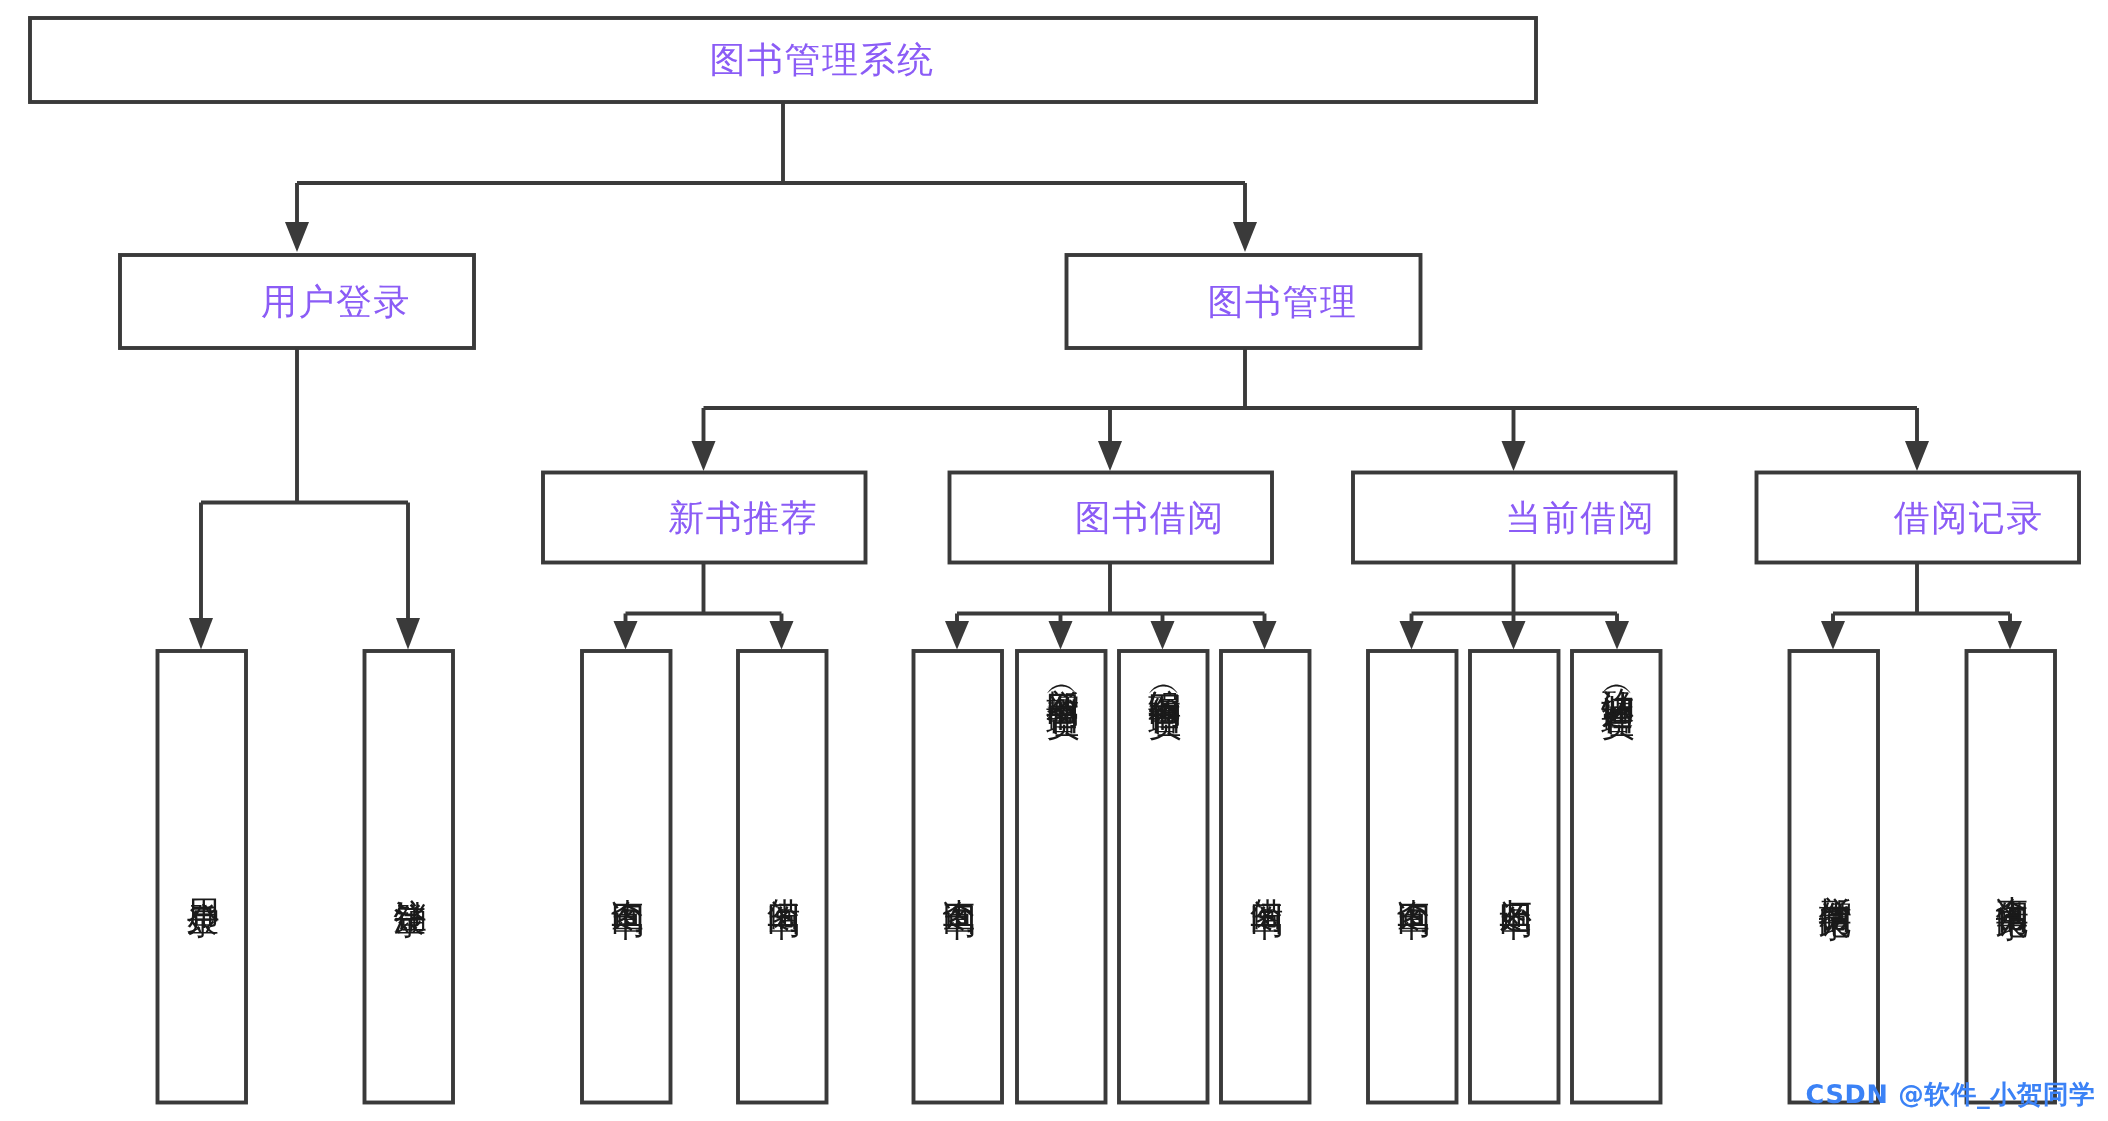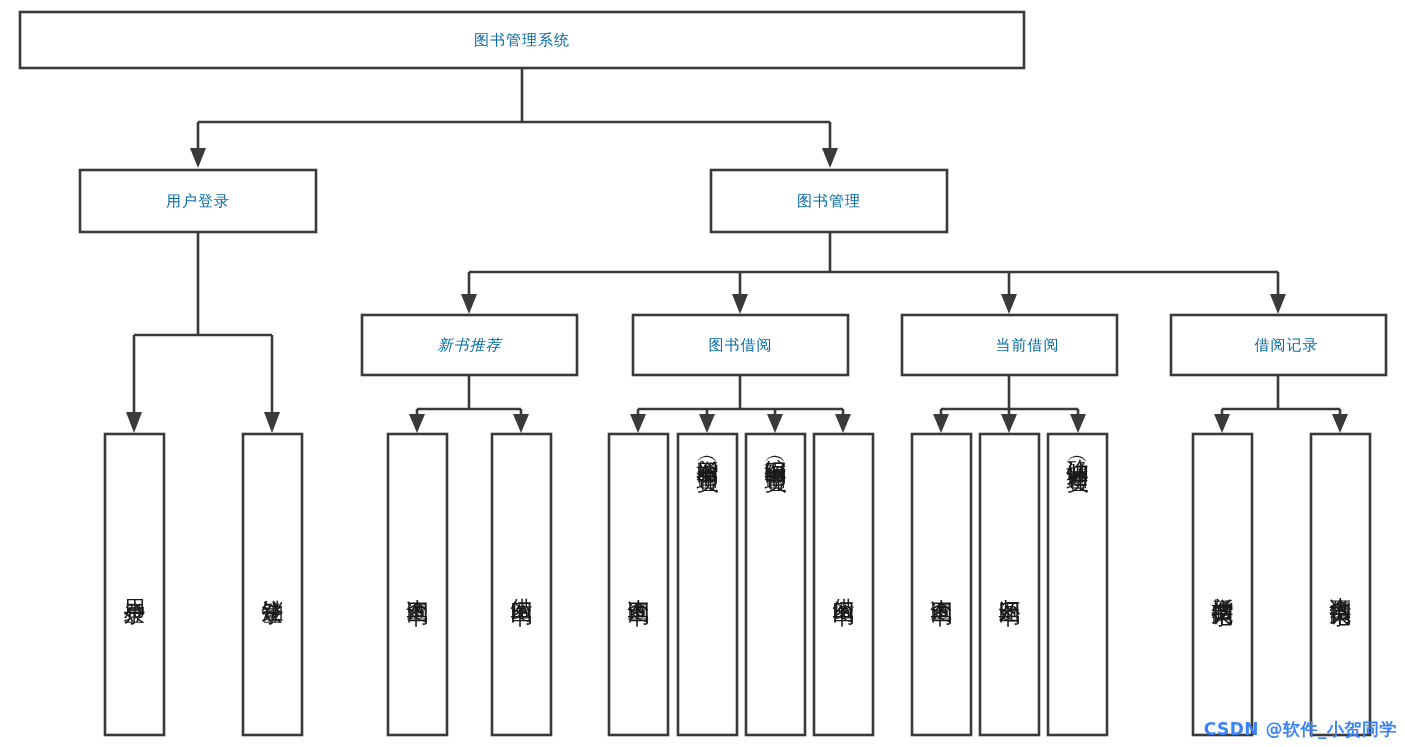--- a/index.html
+++ b/index.html
@@ -59,24 +59,25 @@
     writing-mode: vertical-rl;
     text-orientation: upright;
     letter-spacing: 2px;
     white-space: nowrap;
   }
   .box-label-abs {
     position: absolute;
     display: flex;
     align-items: center;
     justify-content: center;
-    font-size: 15px;
-    color: #0369a1;
+    font-size: 24px;
+    color: #8b5cf6;
     letter-spacing: 1px;
     pointer-events: none;
+    margin-left: 26px;
   }
   #watermark {
     position: absolute;
     right: 8px;
     bottom: 6px;
     font-family: "DejaVu Sans", "Liberation Sans", sans-serif;
     font-size: 17px;
     color: #3b82f6;
     letter-spacing: 0.5px;
     white-space: nowrap;
@@ -178,21 +179,21 @@
 
     <rect class="node-box" x="1193" y="434" width="59" height="301"></rect>
     <rect class="node-box" x="1311" y="434" width="59" height="301"></rect>
   </svg>
 
   <div class="box-label-abs" style="left:20px; top:12px; width:1004px; height:56px;">图书管理系统</div>
 
   <div class="box-label-abs" style="left:80px; top:170px; width:236px; height:62px;">用户登录</div>
   <div class="box-label-abs" style="left:711px; top:170px; width:236px; height:62px;">图书管理</div>
 
-  <div class="box-label-abs" style="left:362px; top:315px; width:215px; height:60px;font-style:italic;">新书推荐</div>
+  <div class="box-label-abs" style="left:362px; top:315px; width:215px; height:60px;">新书推荐</div>
   <div class="box-label-abs" style="left:633px; top:315px; width:215px; height:60px;">图书借阅</div>
   <div class="box-label-abs" style="left:902px; top:315px; width:215px; height:60px;padding-left:18px;">当前借阅</div>
   <div class="box-label-abs" style="left:1171px; top:315px; width:231px; height:60px;">借阅记录</div>
 
   <div class="leaf-label-wrap center" style="left:105px; top:444px; width:59px; height:281px;">
     <span class="leaf-text">用户登录</span>
   </div>
   <div class="leaf-label-wrap center" style="left:243px; top:444px; width:59px; height:281px;">
     <span class="leaf-text">注销登录</span>
   </div>

